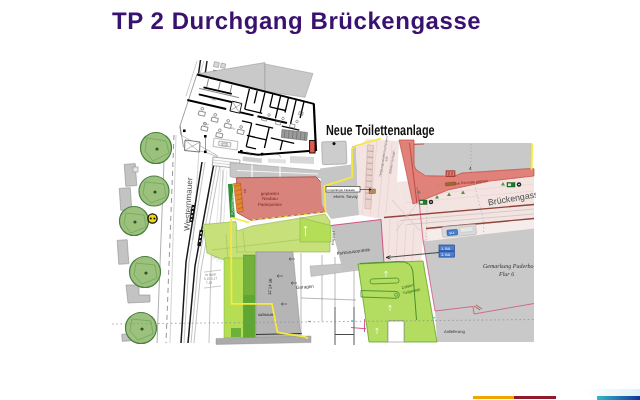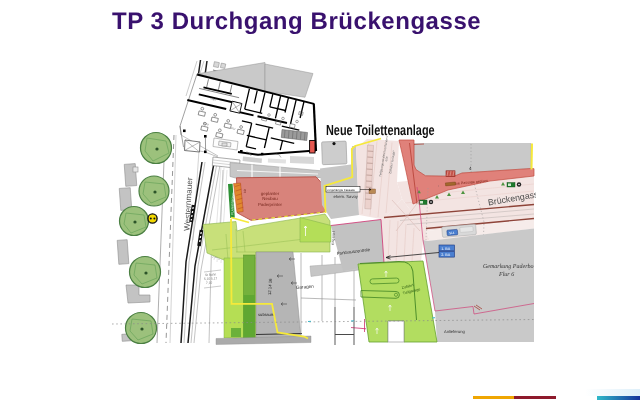--- a/index.html
+++ b/index.html
@@ -2,21 +2,21 @@
 <html><head>
 <meta charset="utf-8">
 <style>
   html,body{margin:0;padding:0;width:640px;height:400px;background:#ffffff;overflow:hidden;
     font-family:"Liberation Sans", sans-serif;-webkit-font-smoothing:antialiased;text-rendering:geometricPrecision;}
   .abs{position:absolute;}
 </style>
 </head>
 <body>
 
-<div class="abs" style="left:112px;top:8px;font-size:24px;font-weight:bold;color:#39116e;letter-spacing:0.55px;">TP 3 Durchgang Brückengasse</div>
+<div class="abs" style="left:112px;top:8px;font-size:24px;font-weight:bold;color:#39116e;letter-spacing:0.55px;">TP 2 Durchgang Brückengasse</div>
 
 <div class="abs" style="left:326px;top:123px;font-size:14.5px;font-weight:bold;color:#111;transform:scaleX(0.75);transform-origin:0 0;white-space:nowrap;">Neue Toilettenanlage</div>
 
 <svg class="abs" style="left:112px;top:60px;" width="424" height="286" viewBox="112 60 424 286" xmlns="http://www.w3.org/2000/svg">
 
 <g>
       <path d="M165,135 L157,343" stroke="#9a9a9a" stroke-width="0.8" fill="none"></path>
     </g>
 
 <g>

